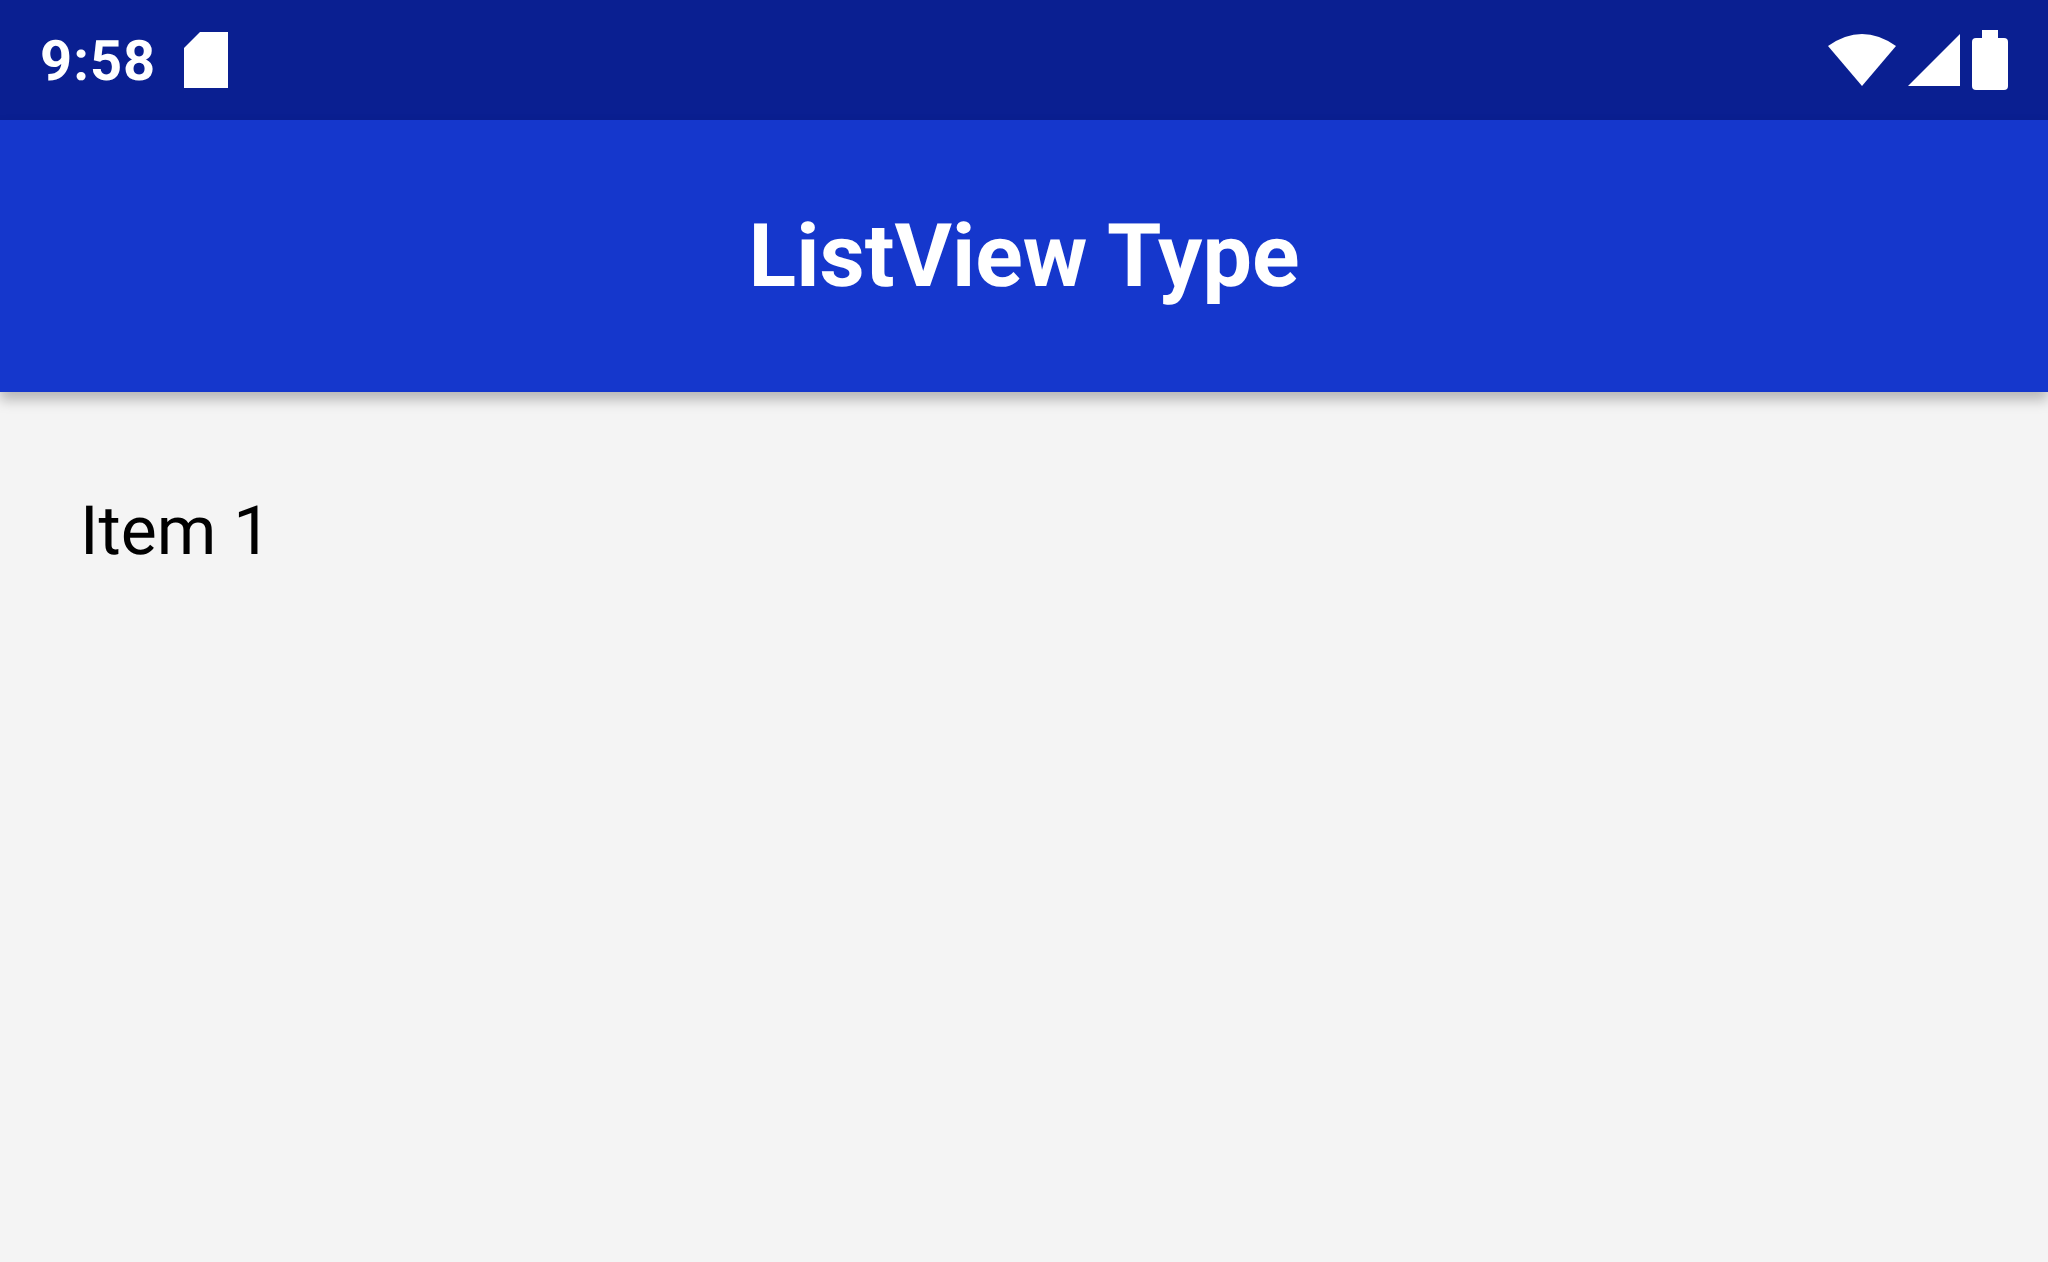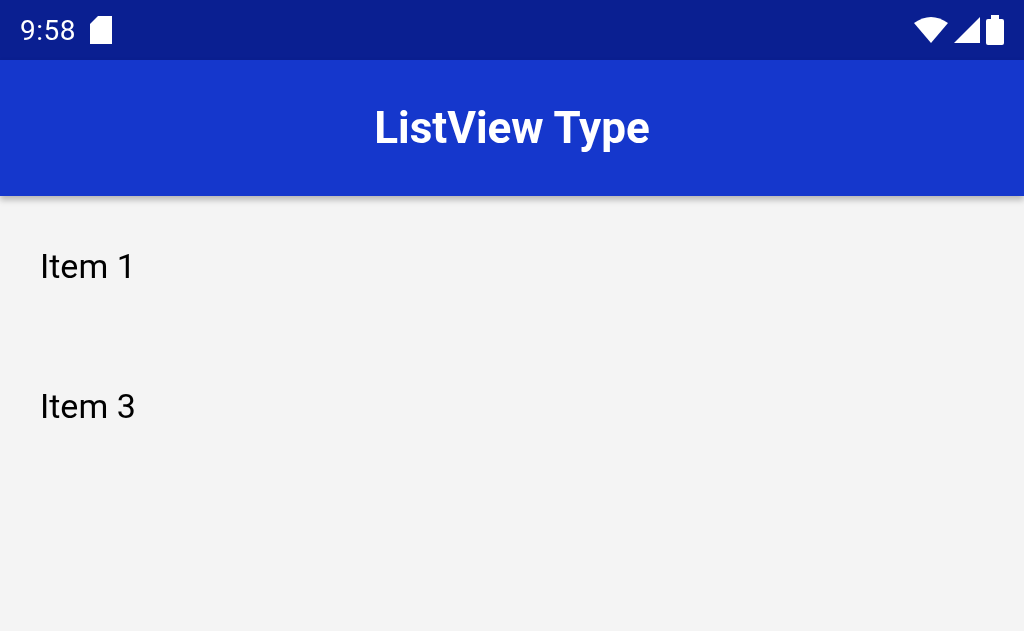--- a/index.html
+++ b/index.html
@@ -23,21 +23,21 @@
       padding: 0 20px;
       color: #fff;
     }
     .status-left {
       display: flex;
       align-items: center;
       gap: 14px;
     }
     .status-time {
       font-size: 28px;
-      font-weight: 400;
+      font-weight: 700;
       letter-spacing: 0.5px;
     }
     .sd-icon {
       width: 22px;
       height: 28px;
       display: inline-block;
     }
     .status-right {
       display: flex;
       align-items: center;
@@ -119,16 +119,13 @@
 </div>
 
 <div class="app-bar">
   <div class="app-title">ListView Type</div>
 </div>
 
 <div class="content">
   <div class="list-item">
     <span>Item 1</span>
   </div>
-  <div class="list-item">
-    <span>Item 3</span>
-  </div>
 </div>
 
 </body></html>

